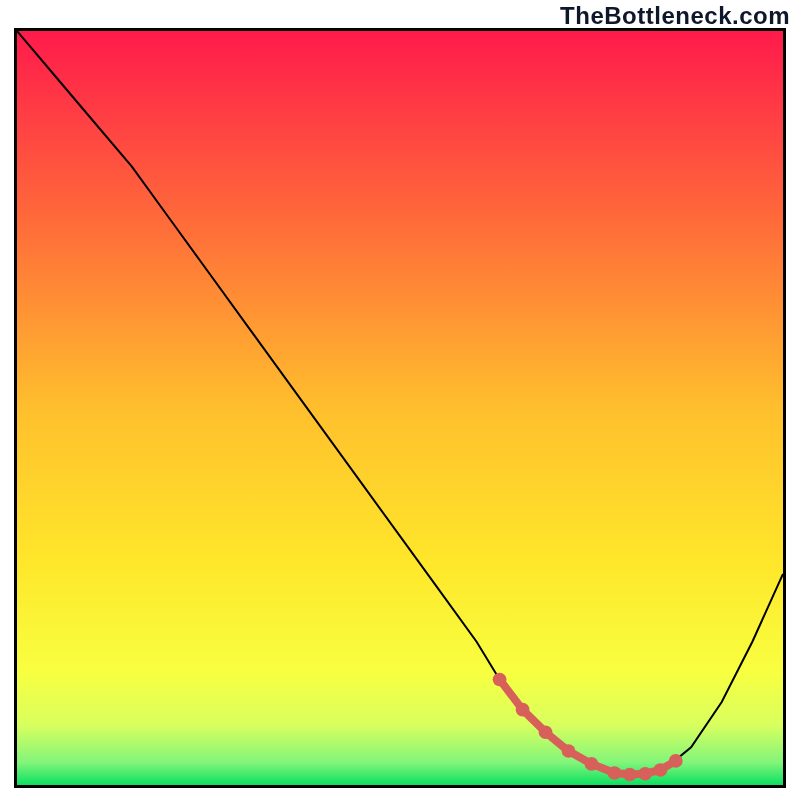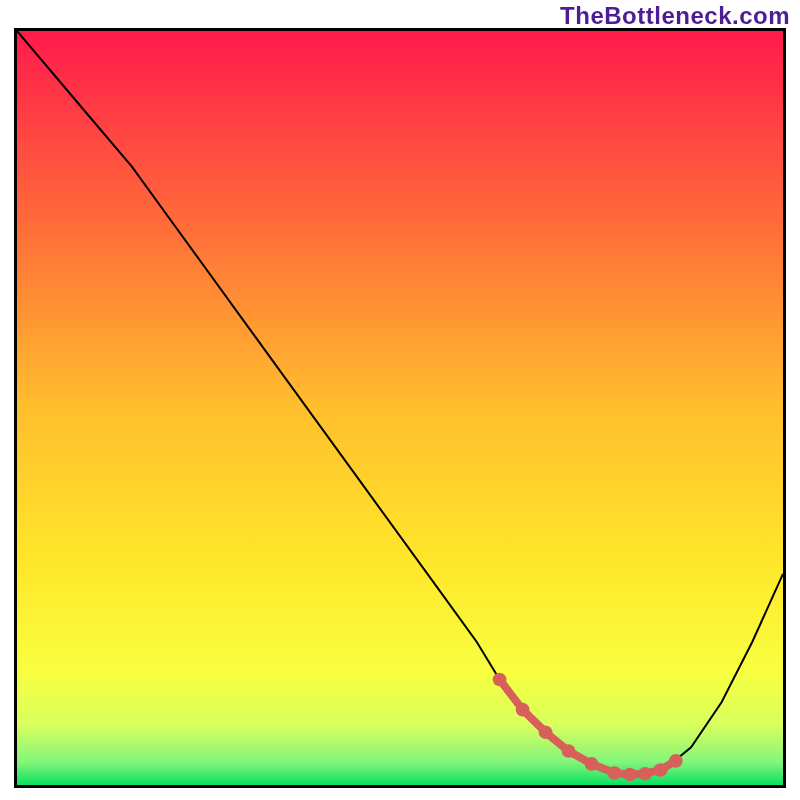--- a/index.html
+++ b/index.html
@@ -15,21 +15,21 @@
     width: 800px;
     height: 800px;
   }
   .watermark {
     position: absolute;
     top: 2px;
     right: 10px;
     font-family: Arial, Helvetica, sans-serif;
     font-size: 24px;
     font-weight: 600;
-    color: #4c1d95;
+    color: #0f172a;
     letter-spacing: 0.5px;
     z-index: 10;
   }
   .plot-area {
     position: absolute;
     left: 14px;
     top: 28px;
     width: 772px;
     height: 760px;
     border: 3px solid #000;

